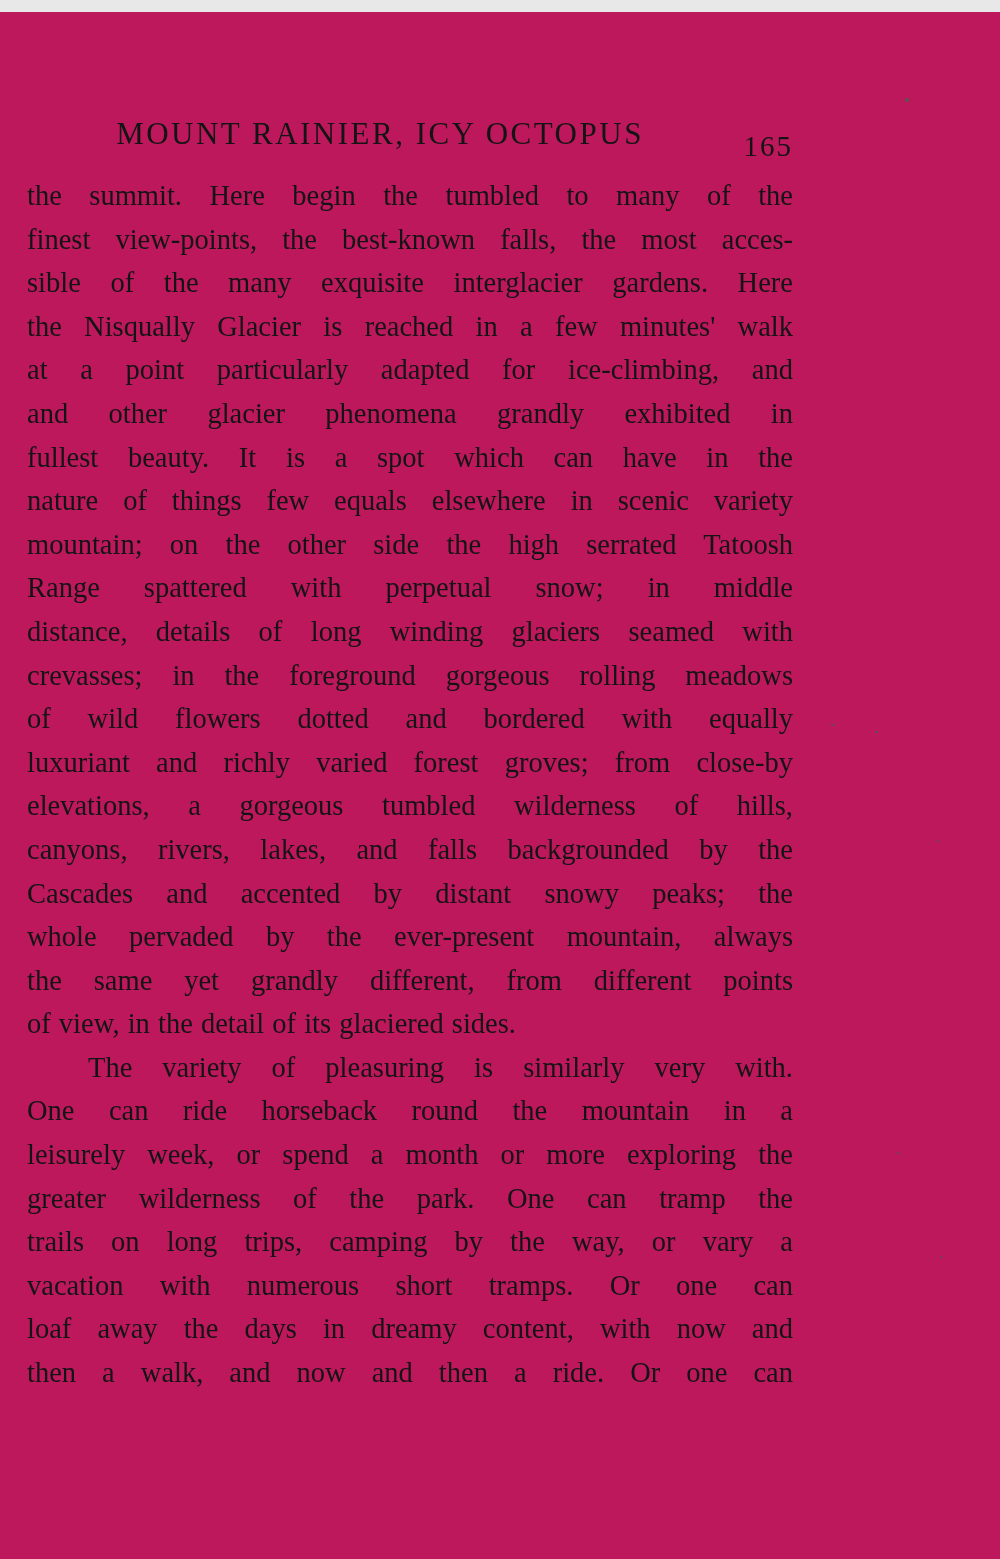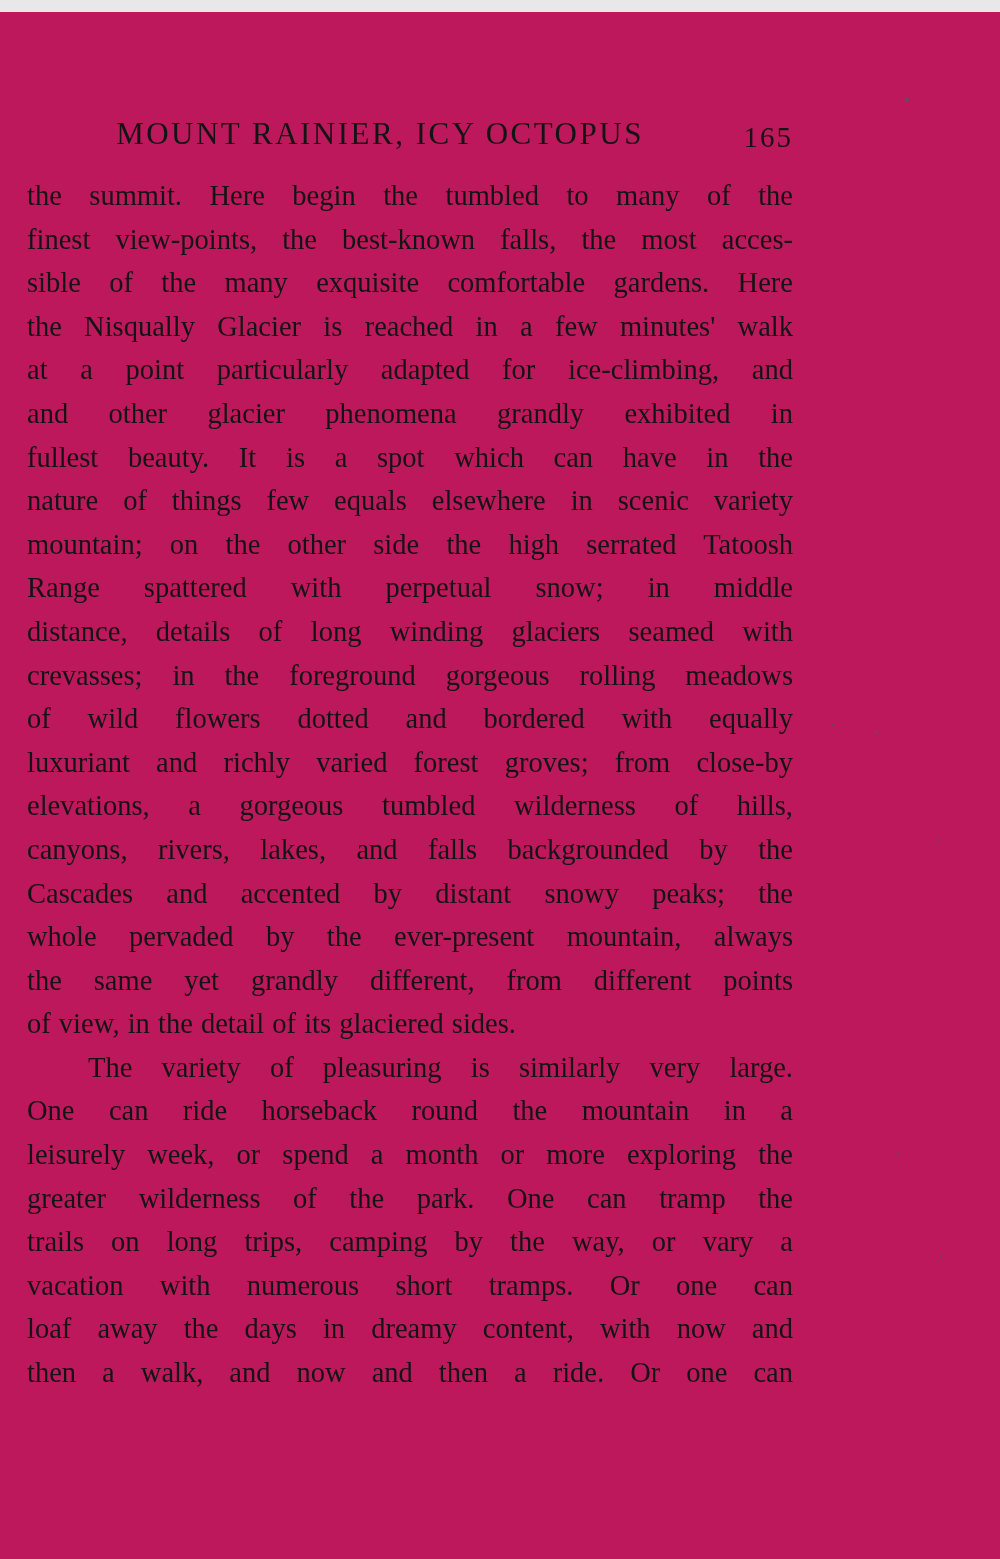--- a/index.html
+++ b/index.html
@@ -25,21 +25,21 @@
     left: 0;
     right: 60px;
     text-align: center;
     font-size: 31px;
     letter-spacing: 2.5px;
     white-space: nowrap;
   }
   .page-number {
     position: absolute;
     right: 0;
-    top: 5px;
+    top: 14px;
     font-size: 29px;
     letter-spacing: 2px;
   }
   .body-block {
     position: absolute;
     left: 27px;
     top: 162px;
     width: 766px;
   }
   .line {
@@ -67,39 +67,39 @@
 <div class="page">
 
   <div class="header">
     <div class="running-head">MOUNT RAINIER, ICY OCTOPUS</div>
     <div class="page-number">165</div>
   </div>
 
   <div class="body-block">
     <div class="line">the summit.  Here begin the tumbled to many of the</div>
     <div class="line">finest view-points, the best-known falls, the most acces-</div>
-    <div class="line">sible of the many exquisite comfortable gardens.  Here</div>
+    <div class="line">sible of the many exquisite interglacier gardens.  Here</div>
     <div class="line">the Nisqually Glacier is reached in a few minutes' walk</div>
     <div class="line">at a point particularly adapted for ice-climbing, and</div>
     <div class="line">and other glacier phenomena grandly exhibited in</div>
     <div class="line">fullest beauty.  It is a spot which can have in the</div>
     <div class="line">nature of things few equals elsewhere in scenic variety</div>
     <div class="line">mountain; on the other side the high serrated Tatoosh</div>
     <div class="line">Range spattered with perpetual snow; in middle</div>
     <div class="line">distance, details of long winding glaciers seamed with</div>
     <div class="line">crevasses; in the foreground gorgeous rolling meadows</div>
     <div class="line">of wild flowers dotted and bordered with equally</div>
     <div class="line">luxuriant and richly varied forest groves; from close-by</div>
     <div class="line">elevations, a gorgeous tumbled wilderness of hills,</div>
     <div class="line">canyons, rivers, lakes, and falls backgrounded by the</div>
     <div class="line">Cascades and accented by distant snowy peaks; the</div>
     <div class="line">whole pervaded by the ever-present mountain, always</div>
     <div class="line">the same yet grandly different, from different points</div>
     <div class="line para-end">of view, in the detail of its glaciered sides.</div>
-    <div class="line indent">The variety of pleasuring is similarly very large.</div>
+    <div class="line indent">The variety of pleasuring is similarly very with.</div>
     <div class="line">One can ride horseback round the mountain in a</div>
     <div class="line">leisurely week, or spend a month or more exploring the</div>
     <div class="line">greater wilderness of the park.  One can tramp the</div>
     <div class="line">trails on long trips, camping by the way, or vary a</div>
     <div class="line">vacation with numerous short tramps.  Or one can</div>
     <div class="line">loaf away the days in dreamy content, with now and</div>
     <div class="line">then a walk, and now and then a ride.  Or one can</div>
   </div>
 
   <div class="speck" style="left:905px; top:86px; width:4px; height:4px;"></div>

